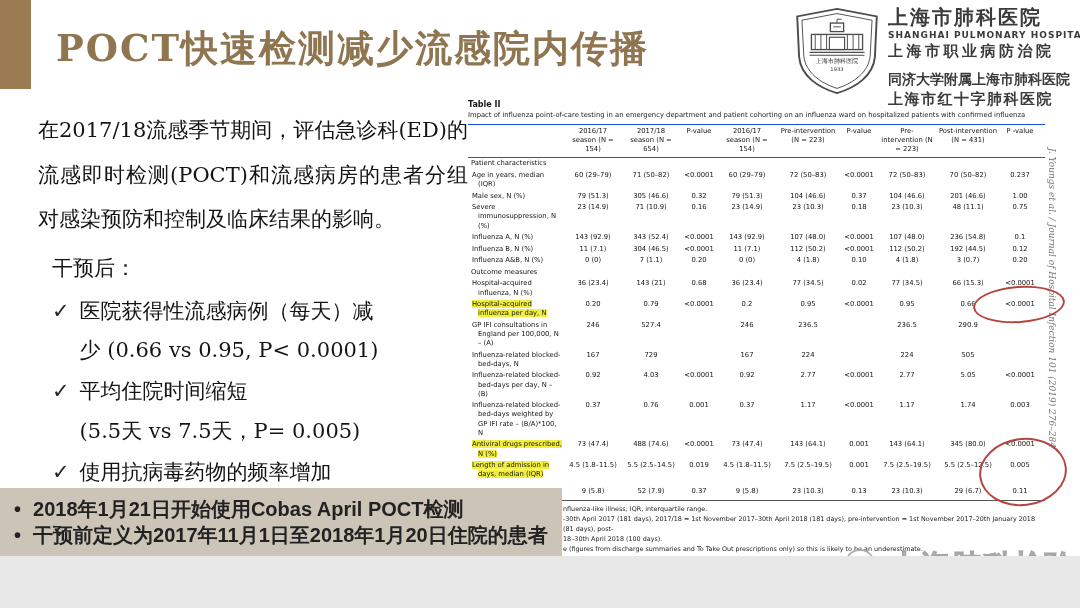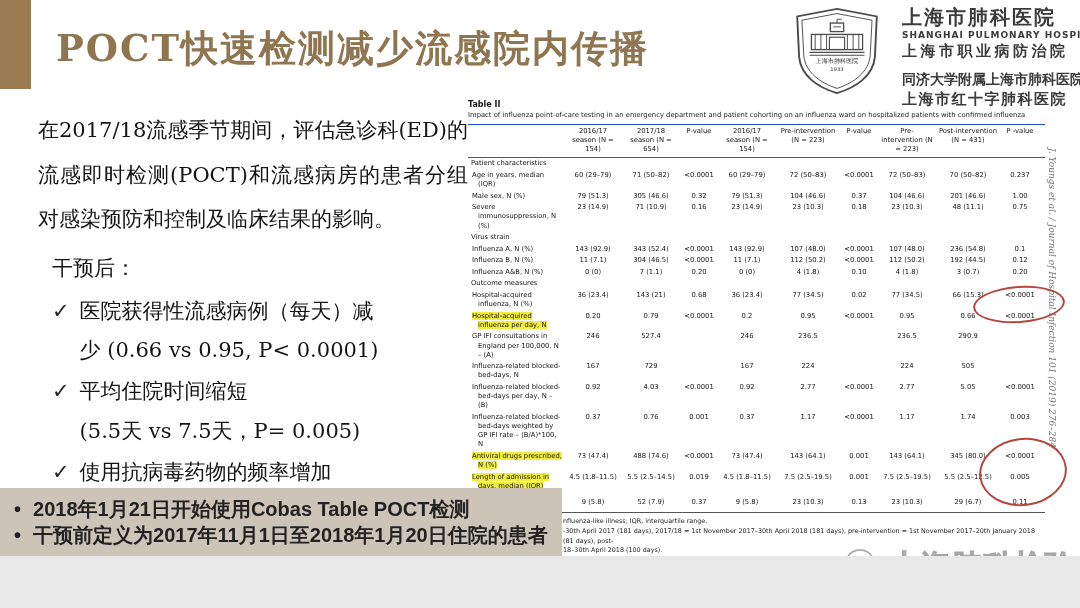--- a/index.html
+++ b/index.html
@@ -6,21 +6,21 @@
   .slide{position:relative;width:1080px;height:556px;background:#ffffff;overflow:hidden;
          font-family:"DejaVu Sans",sans-serif;color:#111;}
 
   
   .accent-bar{position:absolute;left:0;top:0;width:31px;height:89px;background:#9a7b52;}
   .page-title{position:absolute;left:56px;top:24px;width:700px;
               font-family:"DejaVu Serif","Liberation Serif",serif;font-weight:bold;
               font-size:37px;letter-spacing:2px;color:#8f7550;}
 
   
-  .logo{position:absolute;left:793px;top:6px;width:284px;display:flex;gap:21px;align-items:flex-start;}
+  .logo{position:absolute;left:793px;top:6px;width:284px;display:flex;gap:7px;align-items:flex-start;}
   .logo-badge{flex:0 0 auto;}
   .logo-text{width:192px;color:#3b3b3b;line-height:1.12;}
   .logo-cn{font-family:"DejaVu Serif",serif;font-weight:bold;font-size:20px;letter-spacing:2px;white-space:nowrap;}
   .logo-en{font-size:9px;font-weight:bold;letter-spacing:1px;margin-top:2px;white-space:nowrap;}
   .logo-l3{font-size:15px;font-weight:bold;letter-spacing:3.5px;margin-top:3px;white-space:nowrap;}
   .logo-l4{font-size:14px;font-weight:bold;letter-spacing:0px;margin-top:12px;white-space:nowrap;}
   .logo-l5{font-size:15px;font-weight:bold;letter-spacing:1.5px;margin-top:3px;white-space:nowrap;}
 
   
   .intro{position:absolute;left:38px;top:108px;width:430px;
@@ -179,32 +179,20 @@
           <div class="td">23 (14.9)</div>
           <div class="td">71 (10.9)</div>
           <div class="td">0.16</div>
           <div class="td">23 (14.9)</div>
           <div class="td">23 (10.3)</div>
           <div class="td">0.18</div>
           <div class="td">23 (10.3)</div>
           <div class="td">48 (11.1)</div>
           <div class="td">0.75</div>
         </div>
-        <div class="tr section">
-          <div class="td label"><span>Virus strain</span></div>
-          <div class="td"></div>
-          <div class="td"></div>
-          <div class="td"></div>
-          <div class="td"></div>
-          <div class="td"></div>
-          <div class="td"></div>
-          <div class="td"></div>
-          <div class="td"></div>
-          <div class="td"></div>
-        </div>
         <div class="tr data">
           <div class="td label"><span>Influenza A, N (%)</span></div>
           <div class="td">143 (92.9)</div>
           <div class="td">343 (52.4)</div>
           <div class="td">&lt;0.0001</div>
           <div class="td">143 (92.9)</div>
           <div class="td">107 (48.0)</div>
           <div class="td">&lt;0.0001</div>
           <div class="td">107 (48.0)</div>
           <div class="td">236 (54.8)</div>
@@ -365,21 +353,21 @@
   </div>
 
   <div class="red-ellipse ellipse-1"></div>
   <div class="red-ellipse ellipse-2"></div>
 
   <div class="side-citation">J. Youngs et al.  /  Journal of Hospital Infection 101 (2019) 276–284</div>
 
   <div class="note-box">
       <div class="note-item">
         <span class="note-dot">•</span>
-        <div class="note-text">2018年1月21日开始使用Cobas Table POCT检测</div>
+        <div class="note-text">2018年1月21日开始使用Cobas April POCT检测</div>
       </div>
       <div class="note-item">
         <span class="note-dot">•</span>
         <div class="note-text">干预前定义为2017年11月1日至2018年1月20日住院的患者</div>
       </div>
       <div class="note-item">
         <span class="note-dot">•</span>
       </div>
     </div>
 

